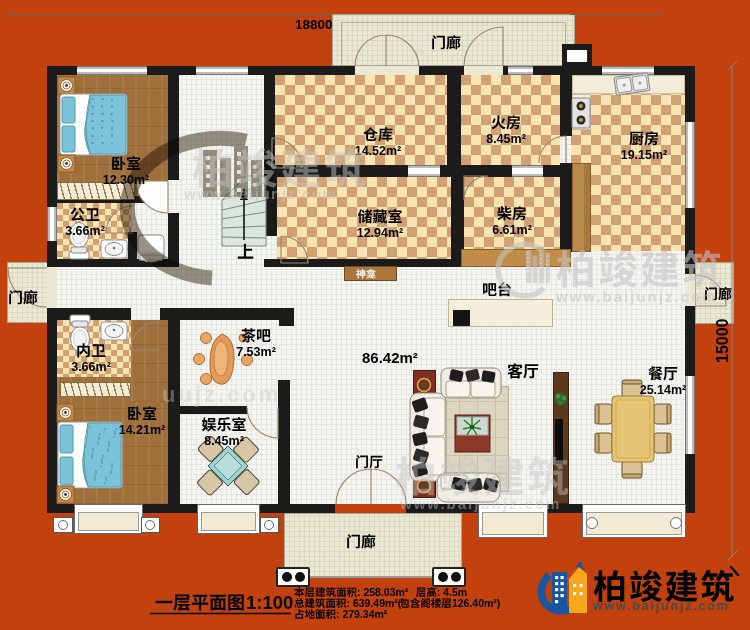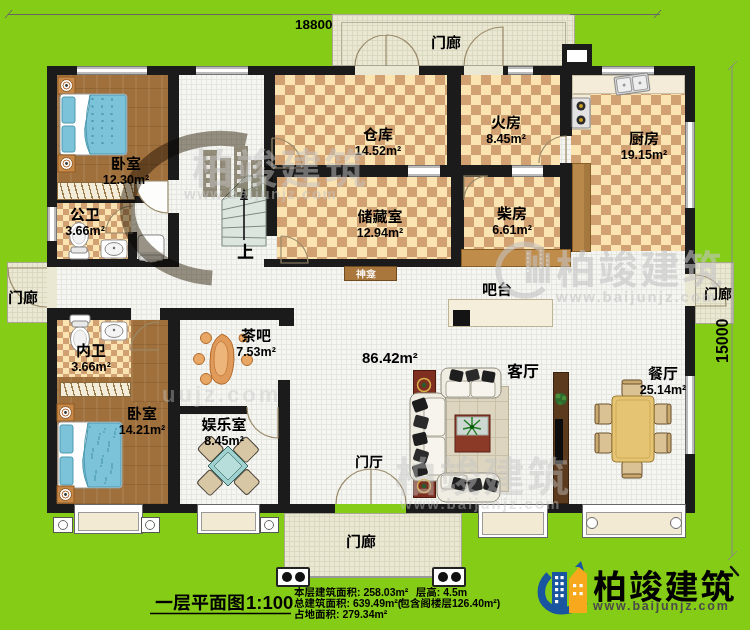--- a/index.html
+++ b/index.html
@@ -1,14 +1,14 @@
 <!DOCTYPE html>
 <html><head><meta charset="utf-8"><style>
 html,body{margin:0;padding:0;}
-#plan{position:relative;width:750px;height:630px;background:#84cc16;overflow:hidden;font-family:"Liberation Sans",sans-serif;}
+#plan{position:relative;width:750px;height:630px;background:#c2410c;overflow:hidden;font-family:"Liberation Sans",sans-serif;}
 #plan div{position:absolute;box-sizing:border-box;}
 .tile{background-color:#f5f5f2;background-image:repeating-linear-gradient(0deg,transparent 0 4px,#e6e6e1 4px 5px),repeating-linear-gradient(90deg,transparent 0 4px,#e6e6e1 4px 5px);}
 .wood{background-color:#a0703c;background-image:repeating-linear-gradient(90deg,rgba(255,255,255,.07) 0 2px,transparent 2px 13px),repeating-linear-gradient(0deg,rgba(60,30,5,.14) 0 1px,transparent 1px 19px);}
 .ck10{background:repeating-conic-gradient(#fbe3b2 0% 25%,#d2a172 0% 50%) 0 0/20px 20px;}
 .ck6{background:repeating-conic-gradient(#fbe3b2 0% 25%,#d2a172 0% 50%) 0 0/12px 12px;}
 .porch{background-color:#eae7d3;background-image:repeating-linear-gradient(0deg,transparent 0 4px,#dbd8c0 4px 5px),repeating-linear-gradient(90deg,transparent 0 4px,#dbd8c0 4px 5px);border:1px solid #a9a694;}
 </style></head><body>
 <div id="plan">
 <div class=" tile" style="left:57px;top:75px;width:628px;height:429px;"></div>
 

